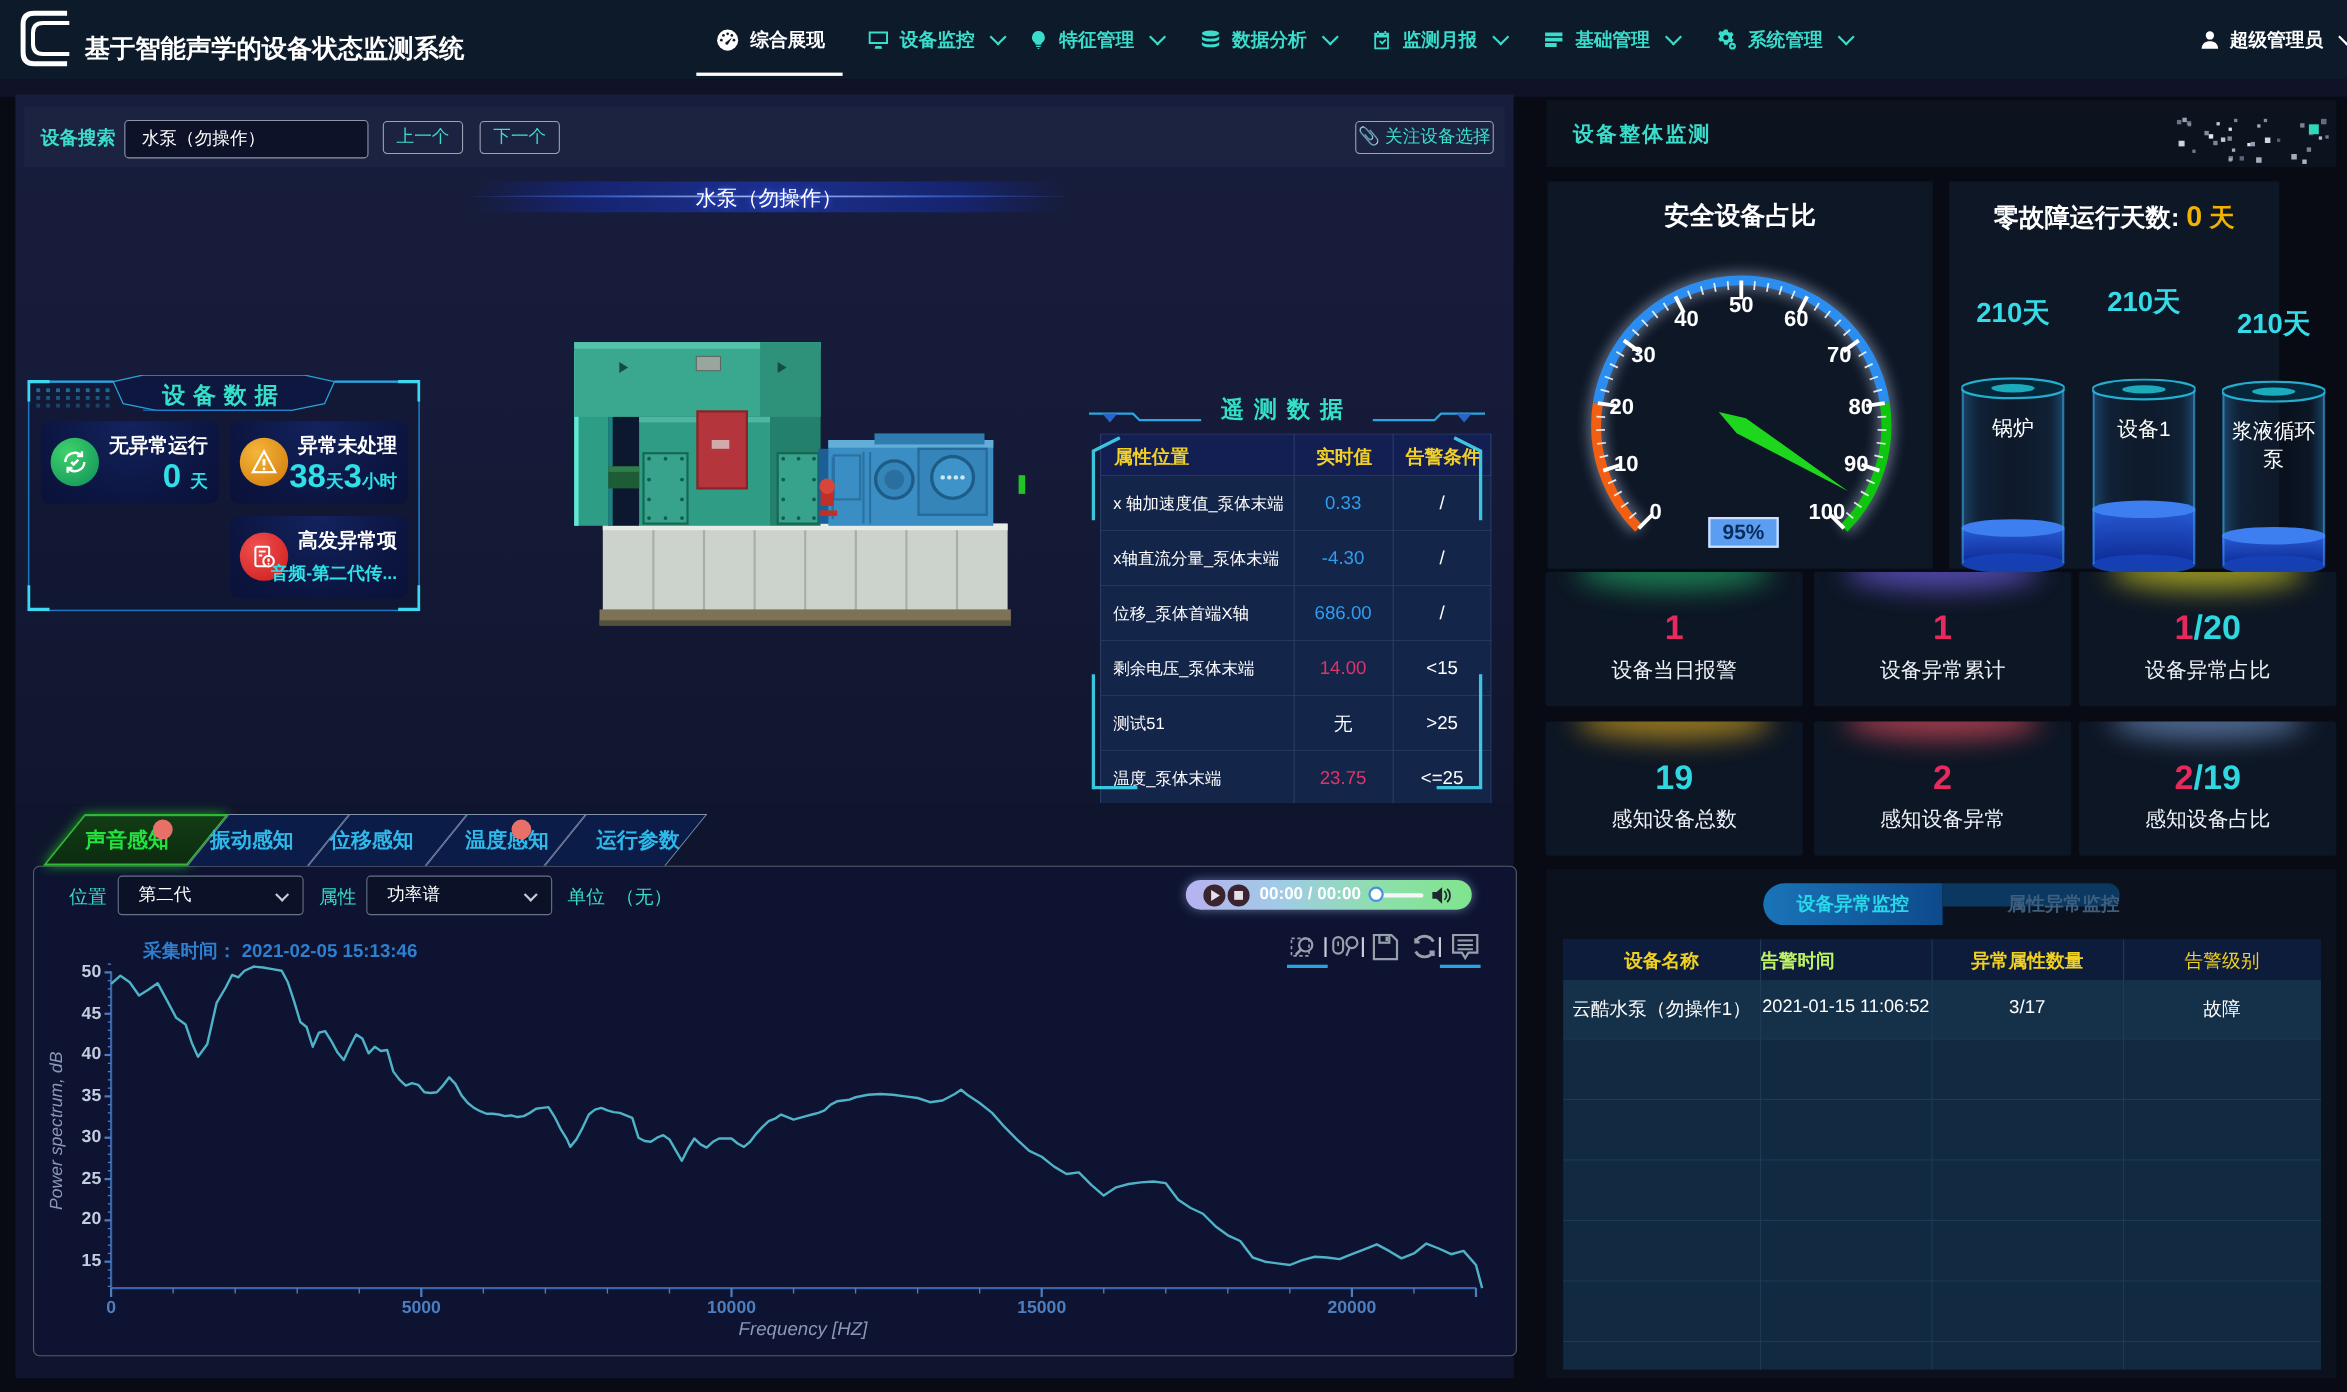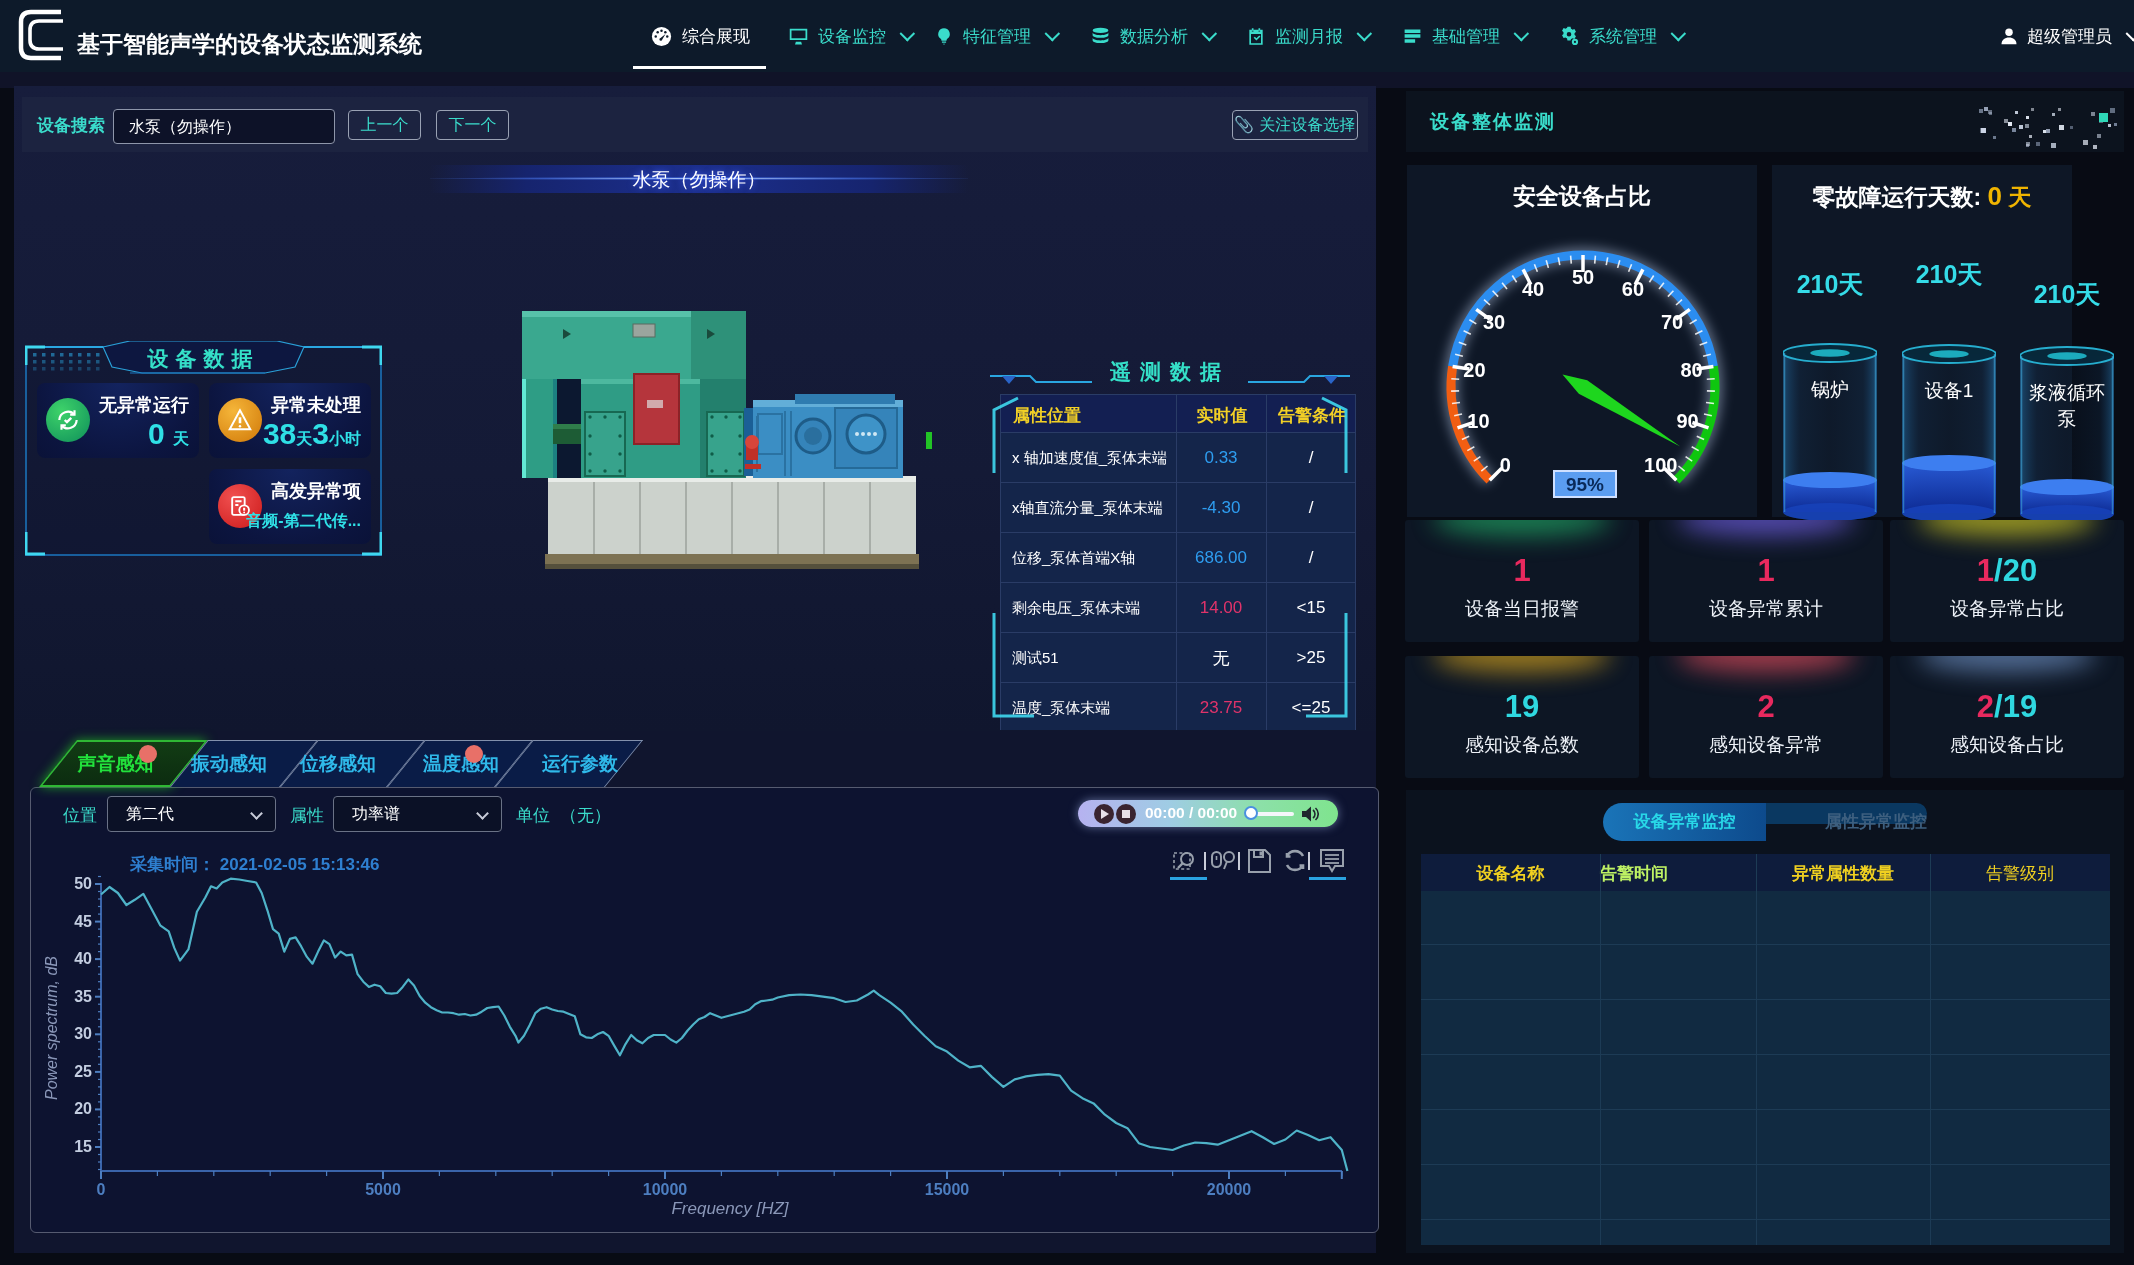--- a/index.html
+++ b/index.html
@@ -1,21 +1,21 @@
 <!DOCTYPE html>
 <html><head><meta charset="utf-8">
 <style>
 *{margin:0;padding:0;box-sizing:border-box}
 html,body{width:2134px;height:1265px;overflow:hidden;background:#080b14;font-family:"Liberation Sans",sans-serif}
 .abs{position:absolute}
 .cy{color:#3adccb}
 #page{position:relative;width:2134px;height:1265px;background:#080b14}
 
 #nav{position:absolute;left:0;top:0;width:2134px;height:72px;background:#0d1a2a}
-#nav .item{position:absolute;top:0;height:72px;display:flex;align-items:center;gap:9px;color:#3adccb;font-size:17px;font-weight:normal;white-space:nowrap}
+#nav .item{position:absolute;top:0;height:72px;display:flex;align-items:center;gap:9px;color:#3adccb;font-size:17px;font-weight:bold;white-space:nowrap}
 #nav .chev{width:11px;height:11px;border-right:2.5px solid #3adccb;border-bottom:2.5px solid #3adccb;transform:rotate(45deg) translateY(-4px);margin-left:4px}
 #strip{position:absolute;left:0;top:72px;width:2134px;height:16px;background:#101328}
 
 #lpanel{position:absolute;left:14px;top:86px;width:1362px;height:645px;background:linear-gradient(180deg,#171d3c 0%,#141a36 60%,#10162e 100%)}
 #search{position:absolute;left:8px;top:11px;width:1346px;height:55px;background:#1c2340}
 .inp{position:absolute;background:#0d1228;border:1px solid #8e96aa;border-radius:4px;color:#fff;font-size:16px;line-height:33px;padding-left:15px}
 .btn{position:absolute;border:1px solid #9aa2b4;border-radius:4px;color:#3adccb;font-size:16px;text-align:center;line-height:28px}
 
 .card{position:absolute;width:162px;height:75px;border-radius:8px;background:radial-gradient(ellipse at 50% 0%,#13235e 0%,#0c1540 70%,#0a1238 100%)}
 .card .ttl{position:absolute;right:10px;top:10px;font-size:18px;font-weight:bold;color:#fff}
@@ -768,20 +768,26 @@
 <div class="rbox" style="left:1406px;top:790px;width:718px;height:463px;background:#0b121e">
   <div class="abs" style="left:197px;top:13px;width:163px;height:38px;border-radius:19px 0 0 19px;background:linear-gradient(90deg,#1a74b8,#0d4a8c);text-align:center;line-height:38px;font-size:17px;font-weight:bold;color:#28d8e8">设备异常监控</div>
   <div class="abs" style="left:360px;top:13px;width:161px;height:21px;border-radius:0 19px 19px 0;background:#0a3861;text-align:right;line-height:38px;font-size:17px;font-weight:bold;color:#3d5f7f">属性异常监控</div>
   <div class="abs" style="left:15px;top:64px;width:689px;height:391px;background:#112a41">
     <div class="abs" style="left:0;top:0;width:689px;height:37px;background:#0e1c3c">
       <div class="abs" style="left:0;top:8px;width:179px;text-align:center;font-size:17px;font-weight:bold;color:#f0d020">设备名称</div>
       <div class="abs" style="left:179px;top:8px;width:156px;text-align:left;font-size:17px;font-weight:bold;color:#bef264">告警时间</div>
       <div class="abs" style="left:335px;top:8px;width:174px;text-align:center;font-size:17px;font-weight:bold;color:#f0d020">异常属性数量</div>
       <div class="abs" style="left:509px;top:8px;width:180px;text-align:center;font-size:17px;font-weight:normal;color:#f0d020">告警级别</div>
     </div>
+    <div class="abs" style="left:0;top:37px;width:689px;height:53px;background:#15314a">
+      <div class="abs" style="left:0;top:15px;width:179px;text-align:center;font-size:17px;color:#fff">云酷水泵（勿操作1）</div>
+      <div class="abs rc" style="left:170px;top:15px;width:174px;text-align:center;font-size:16.5px;color:#fff">2021-01-15 11:06:52</div>
+      <div class="abs" style="left:335px;top:15px;width:174px;text-align:center;font-size:17px;color:#fff">3/17</div>
+      <div class="abs" style="left:509px;top:15px;width:180px;text-align:center;font-size:17px;color:#fff">故障</div>
+    </div>
     <div class="abs" style="left:0;top:90px;width:689px;height:1px;background:#1d3b55"></div>
         <div class="abs" style="left:0;top:145px;width:689px;height:1px;background:#1d3b55"></div>
         <div class="abs" style="left:0;top:200px;width:689px;height:1px;background:#1d3b55"></div>
         <div class="abs" style="left:0;top:255px;width:689px;height:1px;background:#1d3b55"></div>
         <div class="abs" style="left:0;top:310px;width:689px;height:1px;background:#1d3b55"></div>
         <div class="abs" style="left:0;top:365px;width:689px;height:1px;background:#1d3b55"></div>
     <div class="abs" style="left:179px;top:0;width:1px;height:391px;background:#1d3b55"></div>
     <div class="abs" style="left:335px;top:0;width:1px;height:391px;background:#1d3b55"></div>
     <div class="abs" style="left:509px;top:0;width:1px;height:391px;background:#1d3b55"></div>
   </div>

